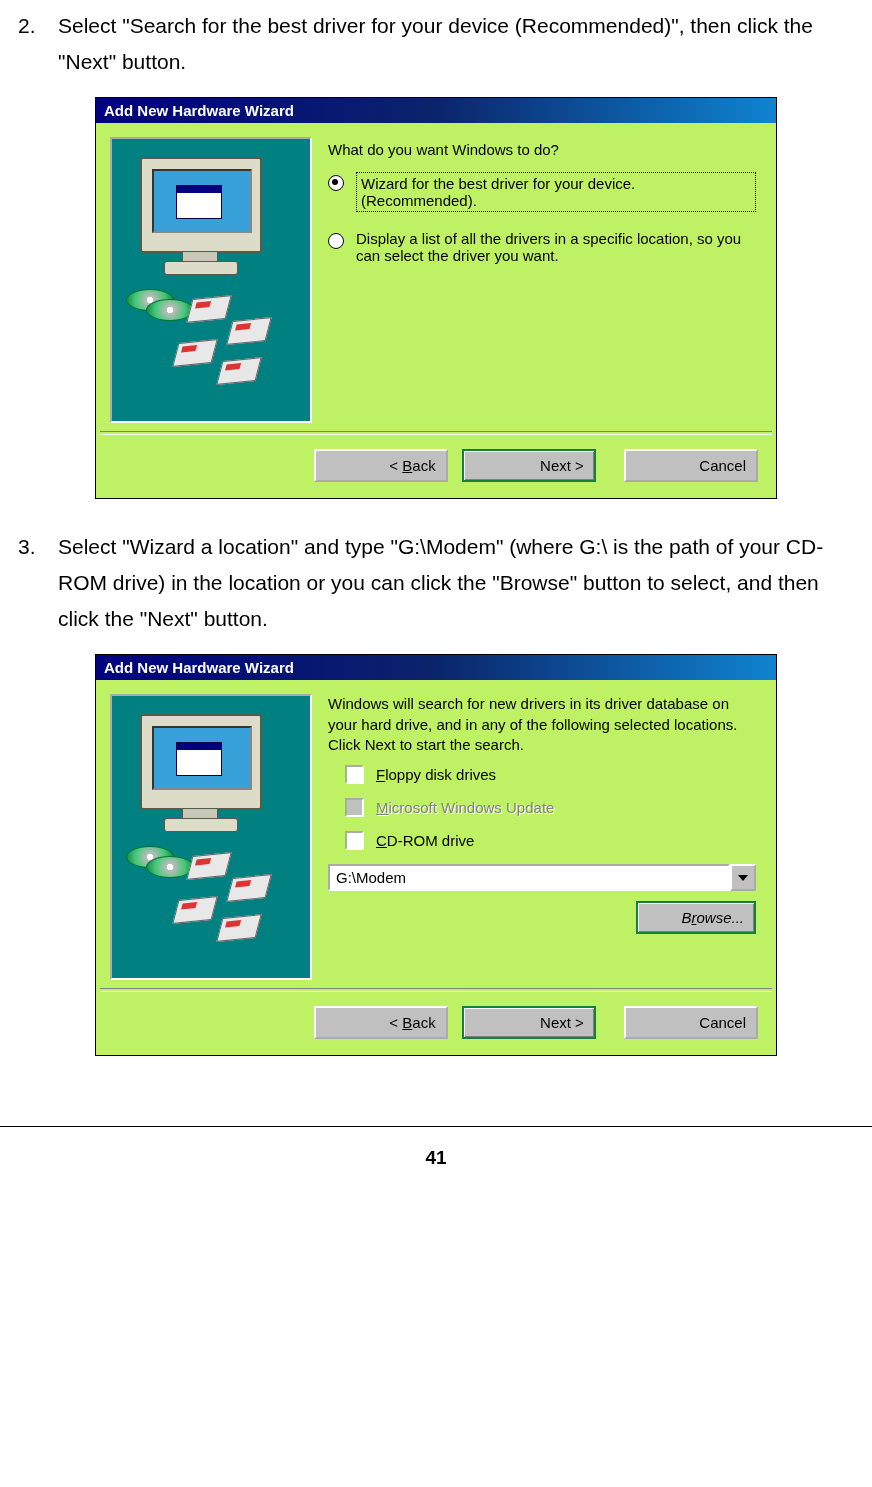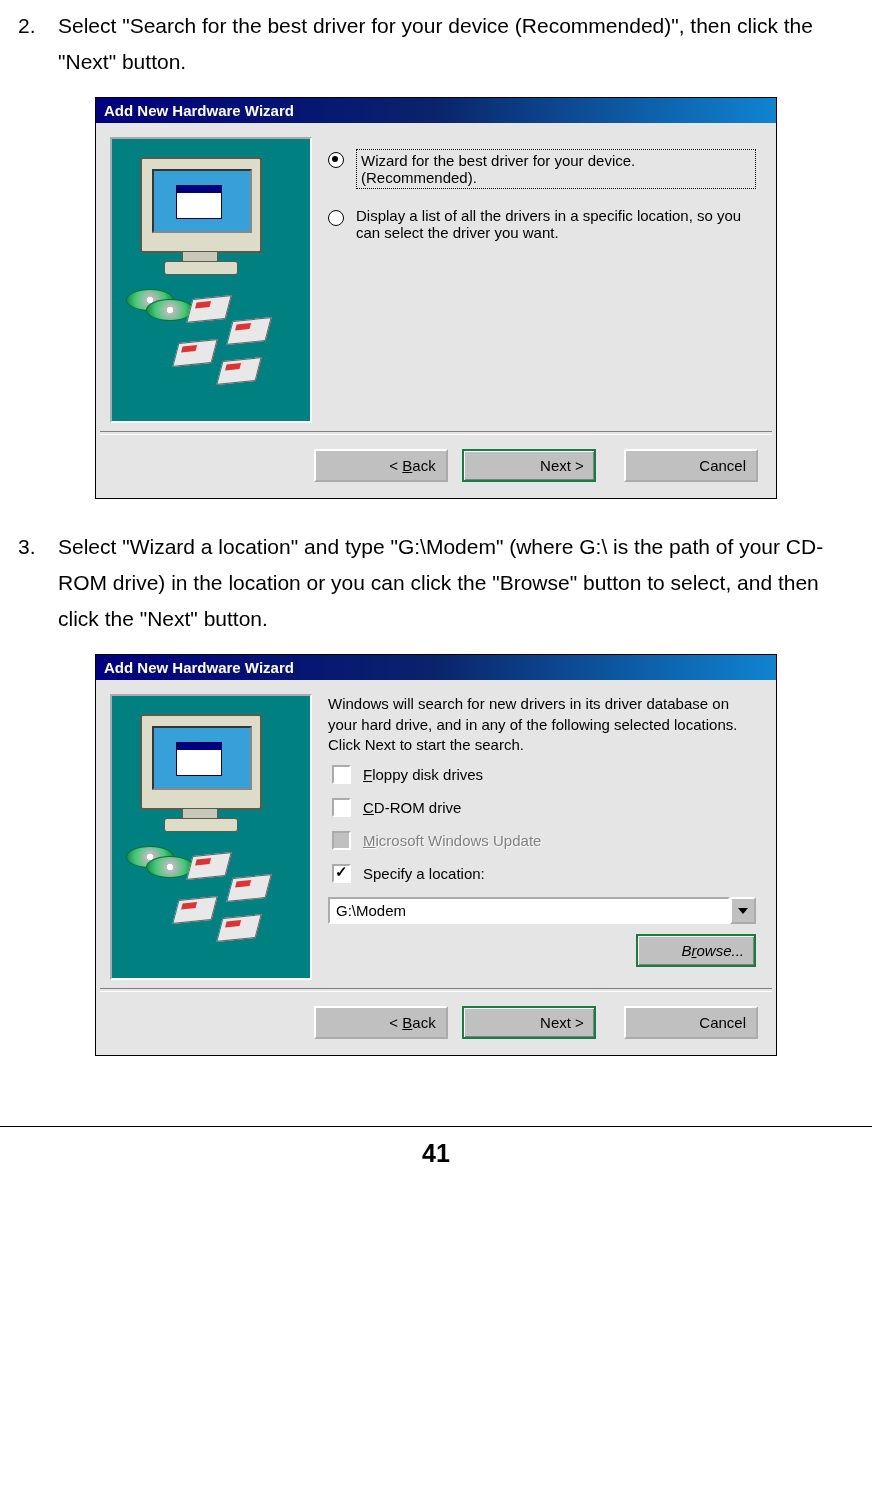--- a/index.html
+++ b/index.html
@@ -4,36 +4,36 @@
 <style>
   html,body{margin:0;padding:0;background:#fff;}
   body{font-family:Arial,Helvetica,sans-serif;font-size:21px;color:#000;width:872px;}
   .page{padding:8px 18px 0 18px;}
   .step{display:flex;margin-bottom:18px;line-height:1.7;}
   .num{width:40px;flex:none;}
   .txt{flex:1;}
   b{font-weight:normal;}
 
   
-  .dlg{width:680px;margin:0 auto 30px auto;border:1px solid #000;font-family:"MS Sans Serif",Tahoma,Arial,sans-serif;font-size:15px;color:#000;background:#e5e5e5;}
+  .dlg{width:680px;margin:0 auto 30px auto;border:1px solid #000;font-family:"MS Sans Serif",Tahoma,Arial,sans-serif;font-size:15px;color:#000;background:#bef264;}
   .titlebar{background:linear-gradient(90deg,#000080 0%,#0a246a 50%,#1084d0 100%);color:#fff;font-weight:bold;padding:4px 8px;font-size:15px;}
   .dlgbody{display:flex;padding:14px 14px 0 14px;}
   .sidepanel{width:198px;height:282px;background:#008080;border:2px inset #fff;flex:none;position:relative;overflow:hidden;}
   .content{flex:1;padding:0 6px 0 16px;}
   .bottombar{padding:14px 18px 16px 18px;text-align:right;}
   .sep{height:2px;border-top:1px solid #808080;border-bottom:1px solid #fff;margin:8px 4px 0 4px;}
   .w98btn{display:inline-block;min-width:110px;padding:6px 10px;margin-left:10px;background:#c0c0c0;border:2px outset #fff;text-align:right;font-size:15px;}
   .w98btn.default{border:2px solid #15803d;box-shadow:inset 1px 1px #fff,inset -1px -1px #808080;}
 
   .radio-row{display:flex;align-items:flex-start;margin:12px 0 18px 0;}
   .radio{width:14px;height:14px;border:1px solid #000;border-radius:50%;background:#fff;margin:3px 12px 0 0;flex:none;position:relative;}
   .radio.sel::after{content:"";position:absolute;left:3px;top:3px;width:6px;height:6px;background:#000;border-radius:50%;}
   .focusbox{border:1px dotted #000;padding:2px 4px;}
 
-  .check-row{display:flex;align-items:center;margin:10px 0 14px 4px;}
+  .check-row{display:flex;align-items:center;margin:10px 0 14px 17px;}
   .check{width:15px;height:15px;border:2px inset #fff;background:#fff;margin-right:12px;flex:none;position:relative;}
   .check.sel::after{content:"✓";position:absolute;left:1px;top:-3px;font-size:15px;font-weight:bold;}
   .check.disabled{background:#c0c0c0;}
   .disabled-text{color:#808080;text-shadow:1px 1px #fff;}
 
   .combo{display:flex;margin:4px 0 10px 0;}
   .combo-input{flex:1;background:#fff;border:2px inset #fff;padding:3px 6px;font-family:"MS Sans Serif",Tahoma,Arial;font-size:15px;}
   .combo-btn{width:22px;border:2px outset #fff;background:#c0c0c0;display:flex;align-items:center;justify-content:center;}
   .tri-down{width:0;height:0;border-left:5px solid transparent;border-right:5px solid transparent;border-top:6px solid #000;}
   .browse-wrap{text-align:right;margin-bottom:6px;font-style:italic;}
@@ -47,21 +47,21 @@
   .stand{position:absolute;left:70px;top:112px;width:34px;height:10px;background:#c8c8b8;border:1px solid #5a5a4a;}
   .base{position:absolute;left:52px;top:122px;width:72px;height:12px;background:#dcdcc8;border:1px solid #5a5a4a;border-radius:3px;}
   .cds{position:absolute;left:14px;top:150px;}
   .cd{position:absolute;width:46px;height:20px;border-radius:50%;background:radial-gradient(circle,#fff 12%,#bbb 14%,#41c876 60%,#127a3e 100%);border:1px solid #073;}
   .cd.c2{left:20px;top:10px;background:radial-gradient(circle,#fff 12%,#bbb 14%,#41c876 60%,#127a3e 100%);} 
   .floppies{position:absolute;left:78px;top:158px;}
   .fl{position:absolute;width:36px;height:22px;background:#e8e8e8;border:1px solid #666;transform:skewX(-20deg) rotate(-6deg);}
   .fl .lab{position:absolute;left:4px;top:3px;width:14px;height:6px;background:#d33;}
   .fl.f1{left:0;top:0;} .fl.f2{left:40px;top:22px;} .fl.f3{left:-14px;top:44px;} .fl.f4{left:30px;top:62px;}
 
-  .footer{border-top:1px solid #000;margin-top:70px;text-align:center;padding:12px 0;font-weight:bold;font-size:25px;}
+  .footer{border-top:1px solid #000;margin-top:70px;text-align:center;padding:20px 0;font-weight:bold;font-size:19px;}
 </style>
 </head>
 <body>
 
 <div class="page">
 
   <div class="step">
     <div class="num">2.</div>
     <div class="txt">
       <span>Select "</span><b>Search for the best driver for your device (Recommended)</b><span>", then click the "</span><b>Next</b><span>" button.</span>
@@ -94,20 +94,21 @@
             </div>
           <div class="fl f3">
               <div class="lab"></div>
             </div>
           <div class="fl f4">
               <div class="lab"></div>
             </div>
         </div>
       </div>
       <div class="content">
+        <div style="margin:4px 0 14px 0;">What do you want Windows to do?</div>
         <div class="radio-row">
           <div class="radio sel"></div>
           <div class="focusbox">Wizard for the best driver for your device. (Recommended).</div>
         </div>
         <div class="radio-row">
           <div class="radio"></div>
           <div>Display a list of all the drivers in a specific location, so you can select the driver you want.</div>
         </div>
       </div>
     </div>
@@ -159,30 +160,26 @@
         </div>
       </div>
       <div class="content">
         <div style="margin:0 0 10px 0;line-height:1.35;">Windows will search for new drivers in its driver database on your hard drive, and in any of the following selected locations. Click Next to start the search.</div>
 
         <div class="check-row">
           <div class="check"></div>
           <div><span class="u">F</span><span>loppy disk drives</span></div>
         </div>
         <div class="check-row">
+          <div class="check disabled"></div>
+          <div class="disabled-text"><span class="u">M</span><span>icrosoft Windows Update</span></div>
+        </div>
+        <div class="check-row">
           <div class="check"></div>
           <div><span class="u">C</span><span>D-ROM drive</span></div>
-        </div>
-        <div class="check-row">
-          <div class="check disabled"></div>
-          <div class="disabled-text"><span class="u">M</span><span>icrosoft Windows Update</span></div>
-        </div>
-        <div class="check-row">
-          <div class="check sel"></div>
-          <div>Specify a location:</div>
         </div>
 
         <div class="combo" style="margin-left:0;">
           <div class="combo-input">G:\Modem</div>
           <div class="combo-btn">
               <div class="tri-down"></div>
             </div>
         </div>
         <div class="browse-wrap">
           <span class="w98btn default" style="min-width:96px;"><span>B</span><span class="u">r</span><span>owse...</span></span>

